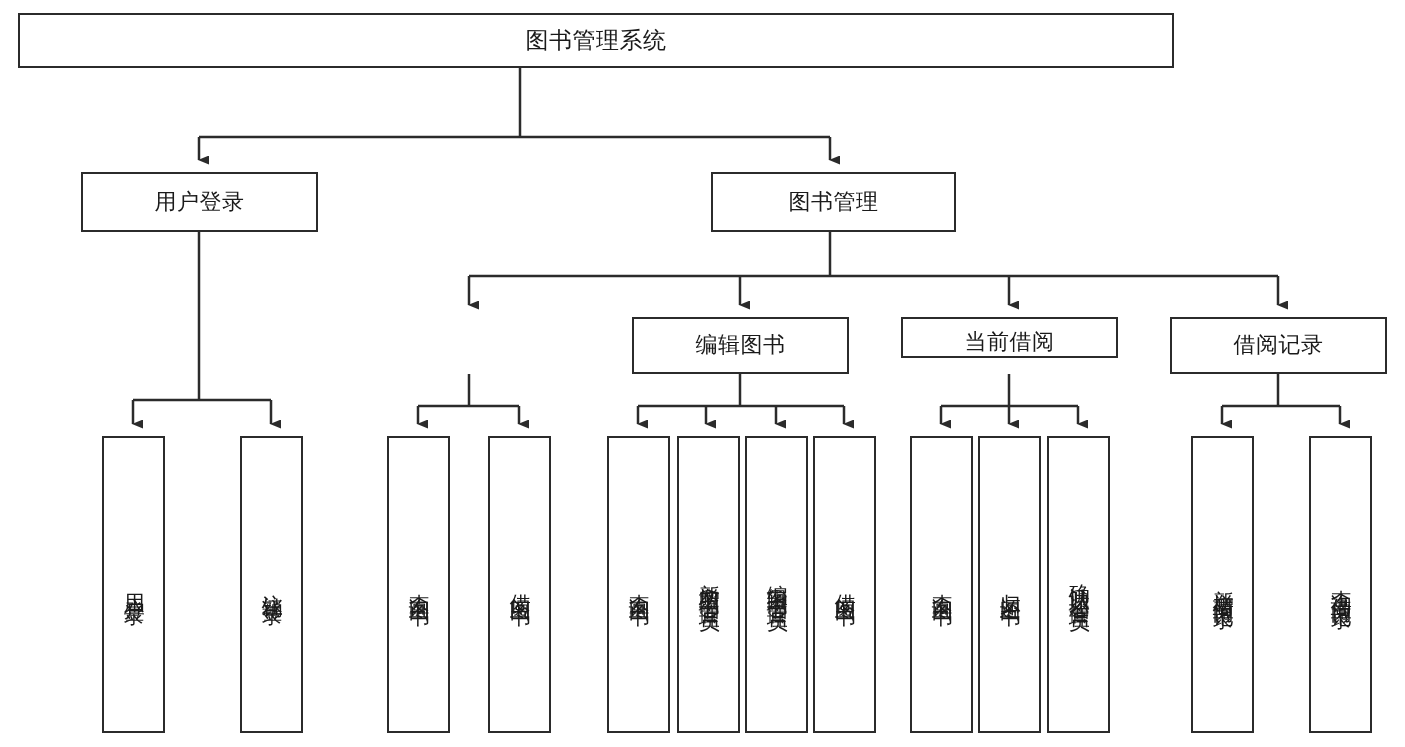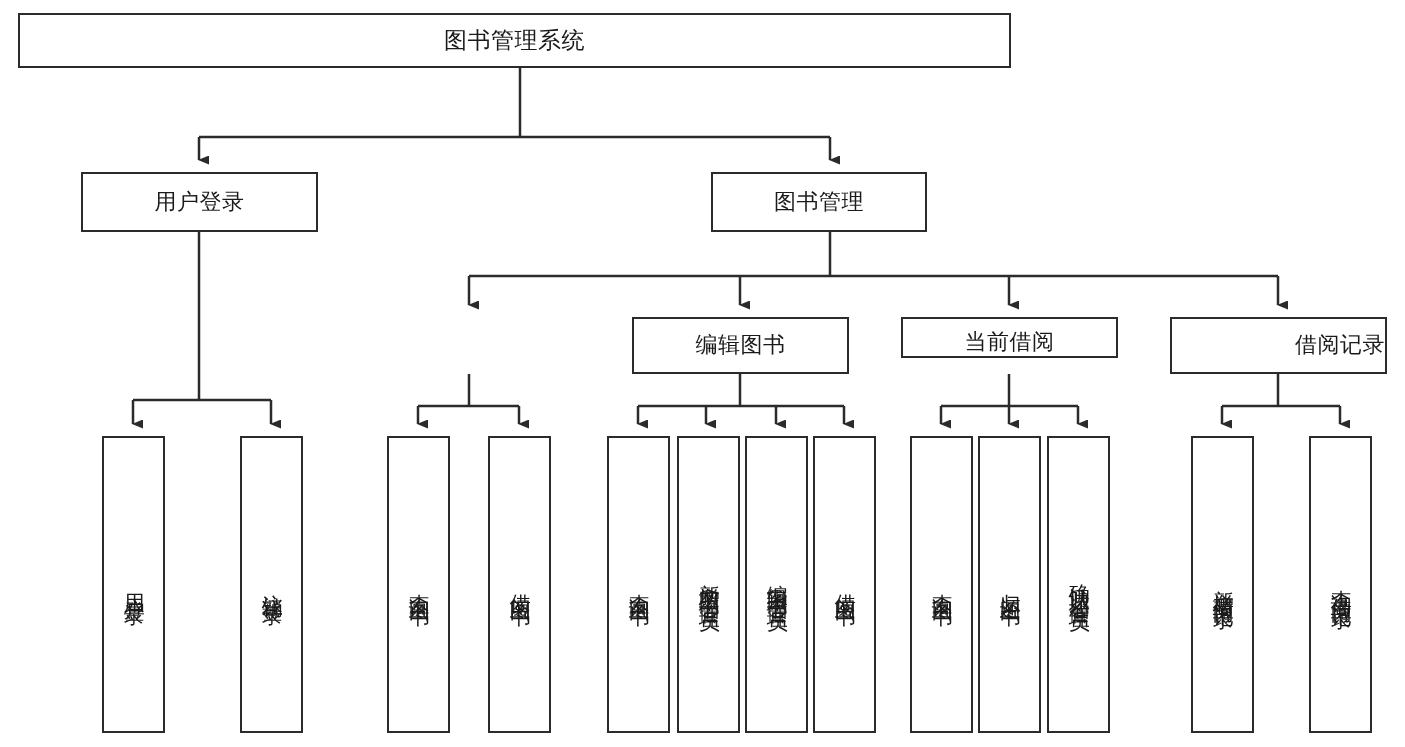--- a/index.html
+++ b/index.html
@@ -121,42 +121,42 @@
       <path d="M 1009,406 L 1009,424" marker-end="url(#arrow)"></path>
       <path d="M 1078,406 L 1078,424" marker-end="url(#arrow)"></path>
 
       <path d="M 1278,374 L 1278,406"></path>
       <path d="M 1222,406 L 1340,406"></path>
       <path d="M 1222,406 L 1222,424" marker-end="url(#arrow)"></path>
       <path d="M 1340,406 L 1340,424" marker-end="url(#arrow)"></path>
     </g>
   </svg>
 
-  <div class="node horiz root" style="left:18px; top:13px; width:993px; height:55px;">
+  <div class="node horiz root" style="left:18px; top:13px; width:1156px; height:55px;">
     <span class="node-label">图书管理系统</span>
   </div>
 
   <div class="node horiz" style="left:81px; top:172px; width:237px; height:60px;">
     <span class="node-label">用户登录</span>
   </div>
 
-  <div class="node horiz" style="left:711px; top:172px; width:216px; height:60px;">
+  <div class="node horiz" style="left:711px; top:172px; width:245px; height:60px;">
     <span class="node-label">图书管理</span>
   </div>
 
 
   <div class="node horiz" style="left:632px; top:317px; width:217px; height:57px;">
     <span class="node-label">编辑图书</span>
   </div>
 
   <div class="node horiz" style="left:901px; top:317px; width:217px; height:41px;align-items:flex-end;">
     <span class="node-label">当前借阅</span>
   </div>
 
-  <div class="node horiz" style="left:1170px; top:317px; width:217px; height:57px;justify-content:flex-end;">
+  <div class="node horiz" style="left:1170px; top:317px; width:217px; height:57px;">
     <span class="node-label">借阅记录</span>
   </div>
 
   <div class="node vert" style="left:102px; top:436px; width:63px; height:297px;">
     <span class="node-label">用户登录</span>
   </div>
 
   <div class="node vert" style="left:240px; top:436px; width:63px; height:297px;">
     <span class="node-label">注销登录</span>
   </div>

